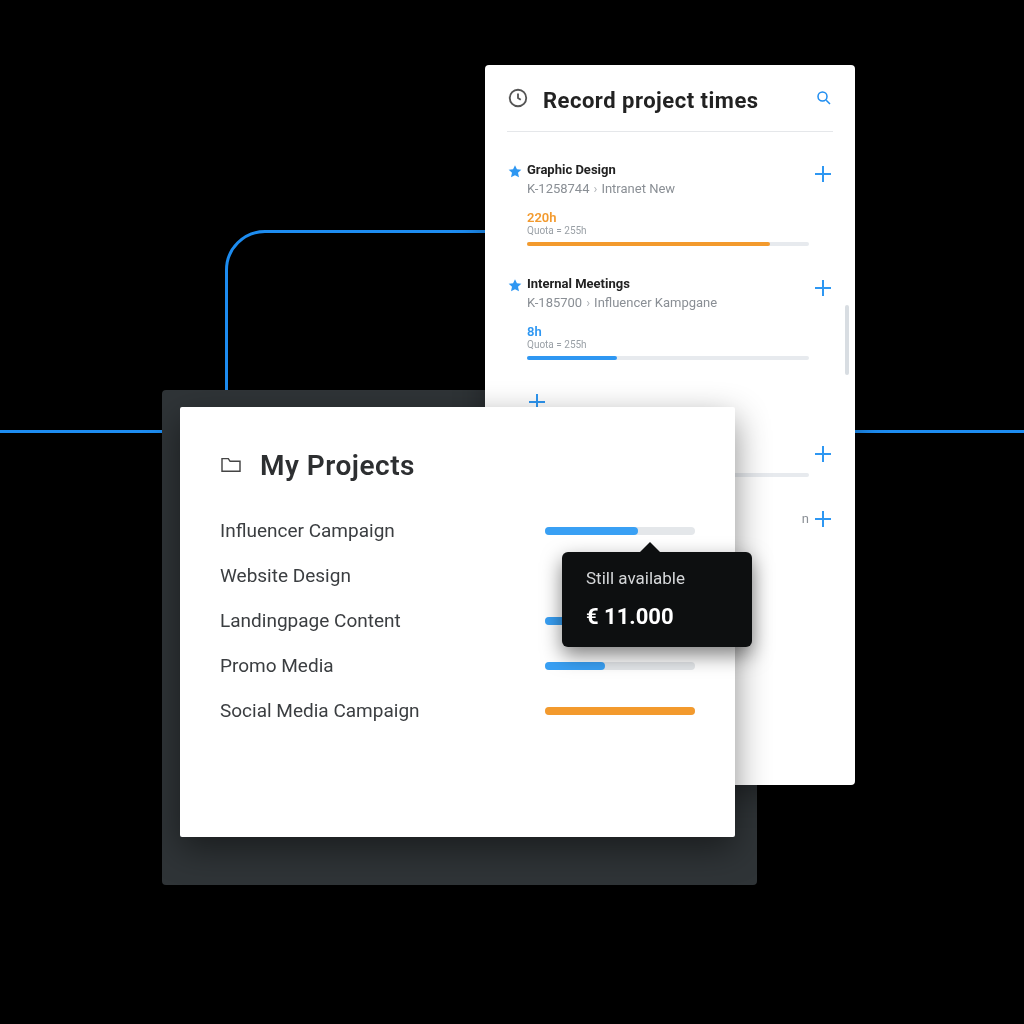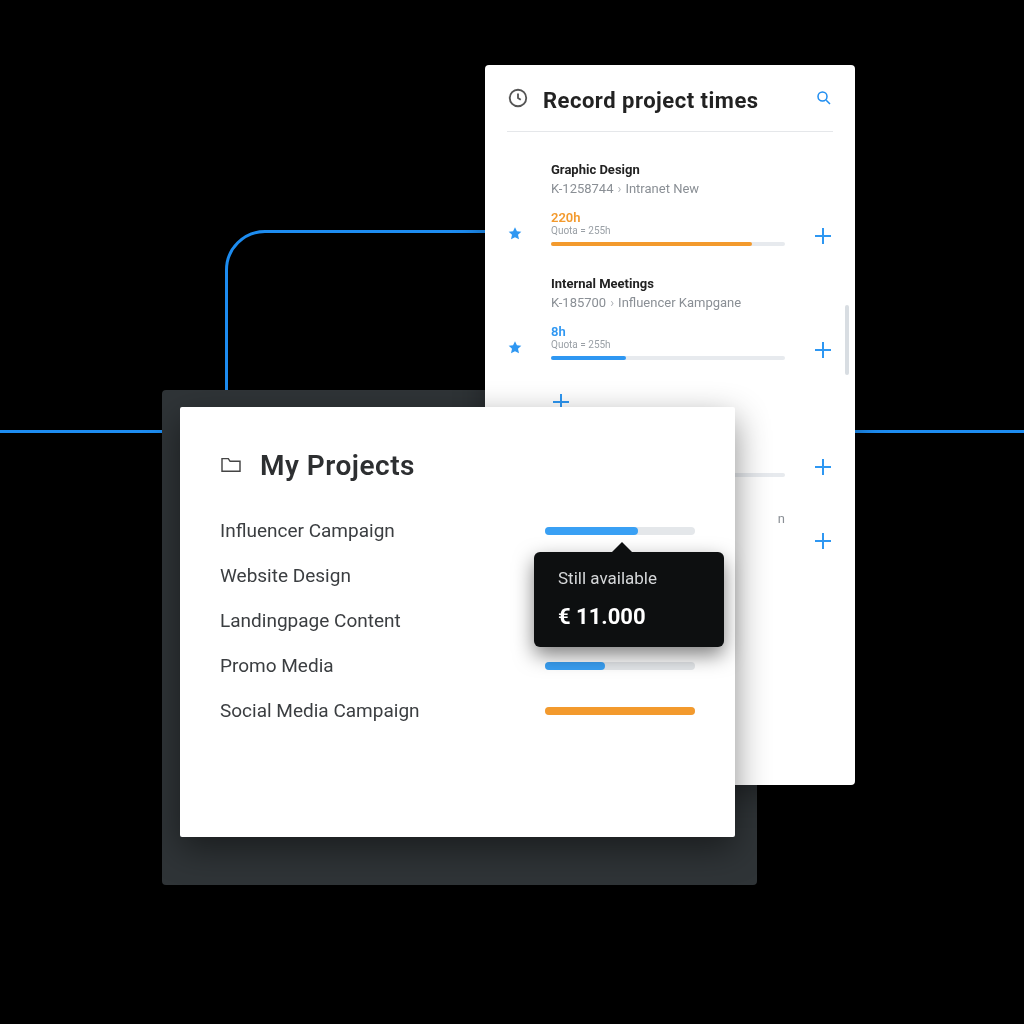--- a/index.html
+++ b/index.html
@@ -68,23 +68,22 @@
     font-weight: 700;
     color: #222;
     letter-spacing: 0.5px;
     flex: 1;
   }
   .clock-icon svg { width: 22px; height: 22px; stroke: #555; }
   .search-icon svg { width: 18px; height: 18px; stroke: #1d8cf0; }
 
   .record-item {
     display: flex;
-    gap: 28px;
+    gap: 4px;
     padding: 12px 0 18px;
-    align-items: flex-end;
   }
   .star-col { width: 16px; padding-top: 2px; }
   .star-icon svg { width: 16px; height: 16px; fill: #2e97f2; }
   .record-body { flex: 1; }
   .record-name { font-size: 13px; font-weight: 700; color: #222; }
   .record-sub { font-size: 13px; color: #8a8f95; margin-top: 4px; }
   .record-sub .sep { margin: 0 4px; color: #b0b4b9; }
   .record-row2 {
     display: flex; justify-content: space-between; align-items: baseline;
     margin-top: 14px;
@@ -155,21 +154,21 @@
     position:absolute; left:0; top:0; bottom:0; border-radius:4px;
   }
   .pfill.blue { background:#39a0f4; }
   .pfill.orange { background:#f39a2d; }
   .project-row.hidden-bar .project-bar { visibility: hidden; }
 
   
   .tooltip {
     position: absolute;
     top: 552px;
-    left: 534px;
+    left: 562px;
     background: #0d0f10;
     color: #fff;
     border-radius: 6px;
     padding: 16px 24px 18px;
     box-shadow: 0 8px 20px rgba(0,0,0,0.5);
     min-width: 190px;
   }
   .tooltip::before {
     content:""; position:absolute; top:-10px; left:78px;
     border-left:10px solid transparent;

